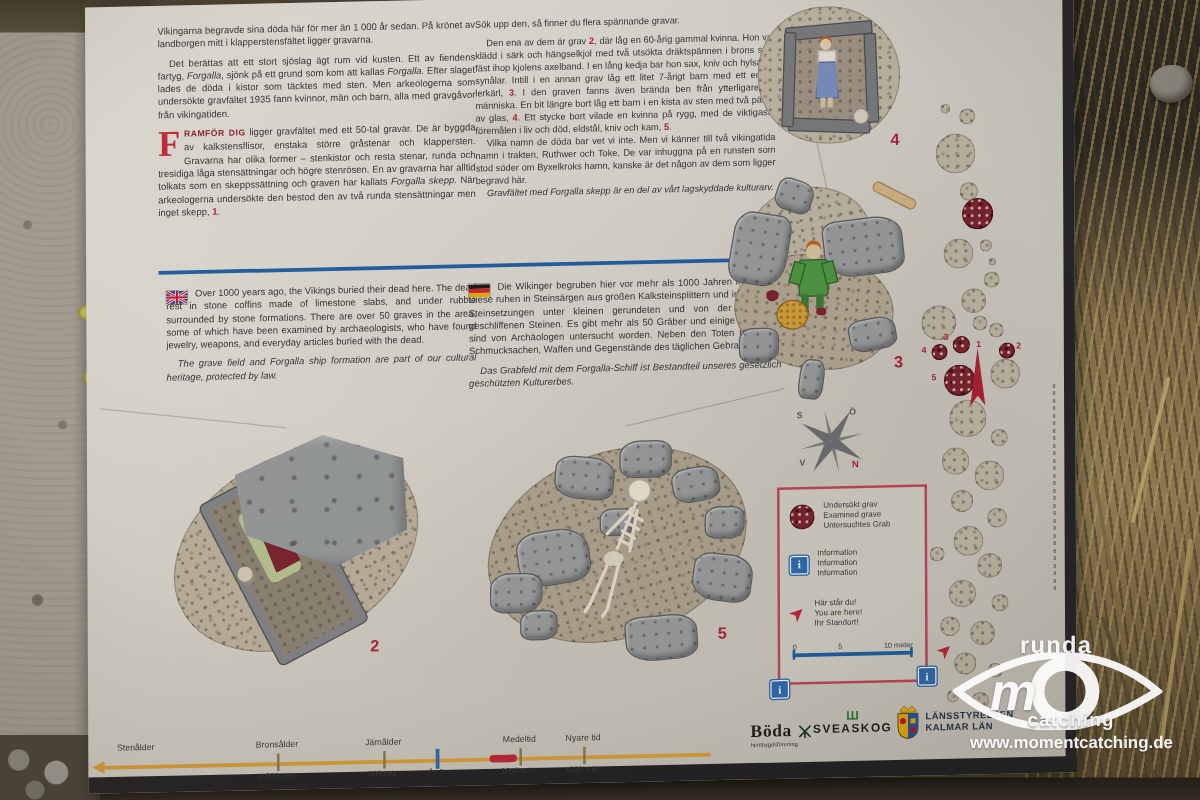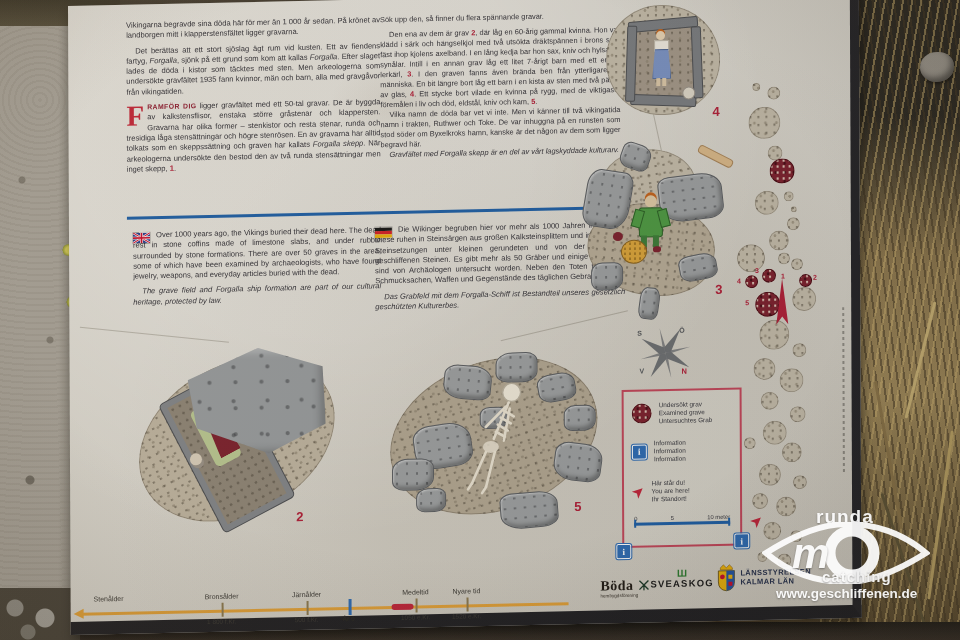--- a/index.html
+++ b/index.html
@@ -444,14 +444,14 @@
 
 <div class="tint"></div>
 <div class="wm">
   <div class="w1">runda</div>
   <svg style="position:absolute;left:4px;top:24px;" width="168" height="62" viewBox="0 0 168 62">
     <path d="M4,31 Q50,2 84,2 Q130,2 164,31 Q118,60 84,60 Q38,60 4,31 Z" fill="none" stroke="#fff" stroke-width="6"></path>
     <circle cx="90" cy="31" r="22" fill="none" stroke="#fff" stroke-width="11"></circle>
     <text x="30" y="46" font-family="Liberation Sans, sans-serif" font-size="42" font-weight="bold" font-style="italic" fill="#fff">m</text>
   </svg>
   <div class="w2">catching</div>
-  <div class="w3">www.geschliffenen.de</div>
+  <div class="w3">www.momentcatching.de</div>
 </div>
 
 </body></html>

